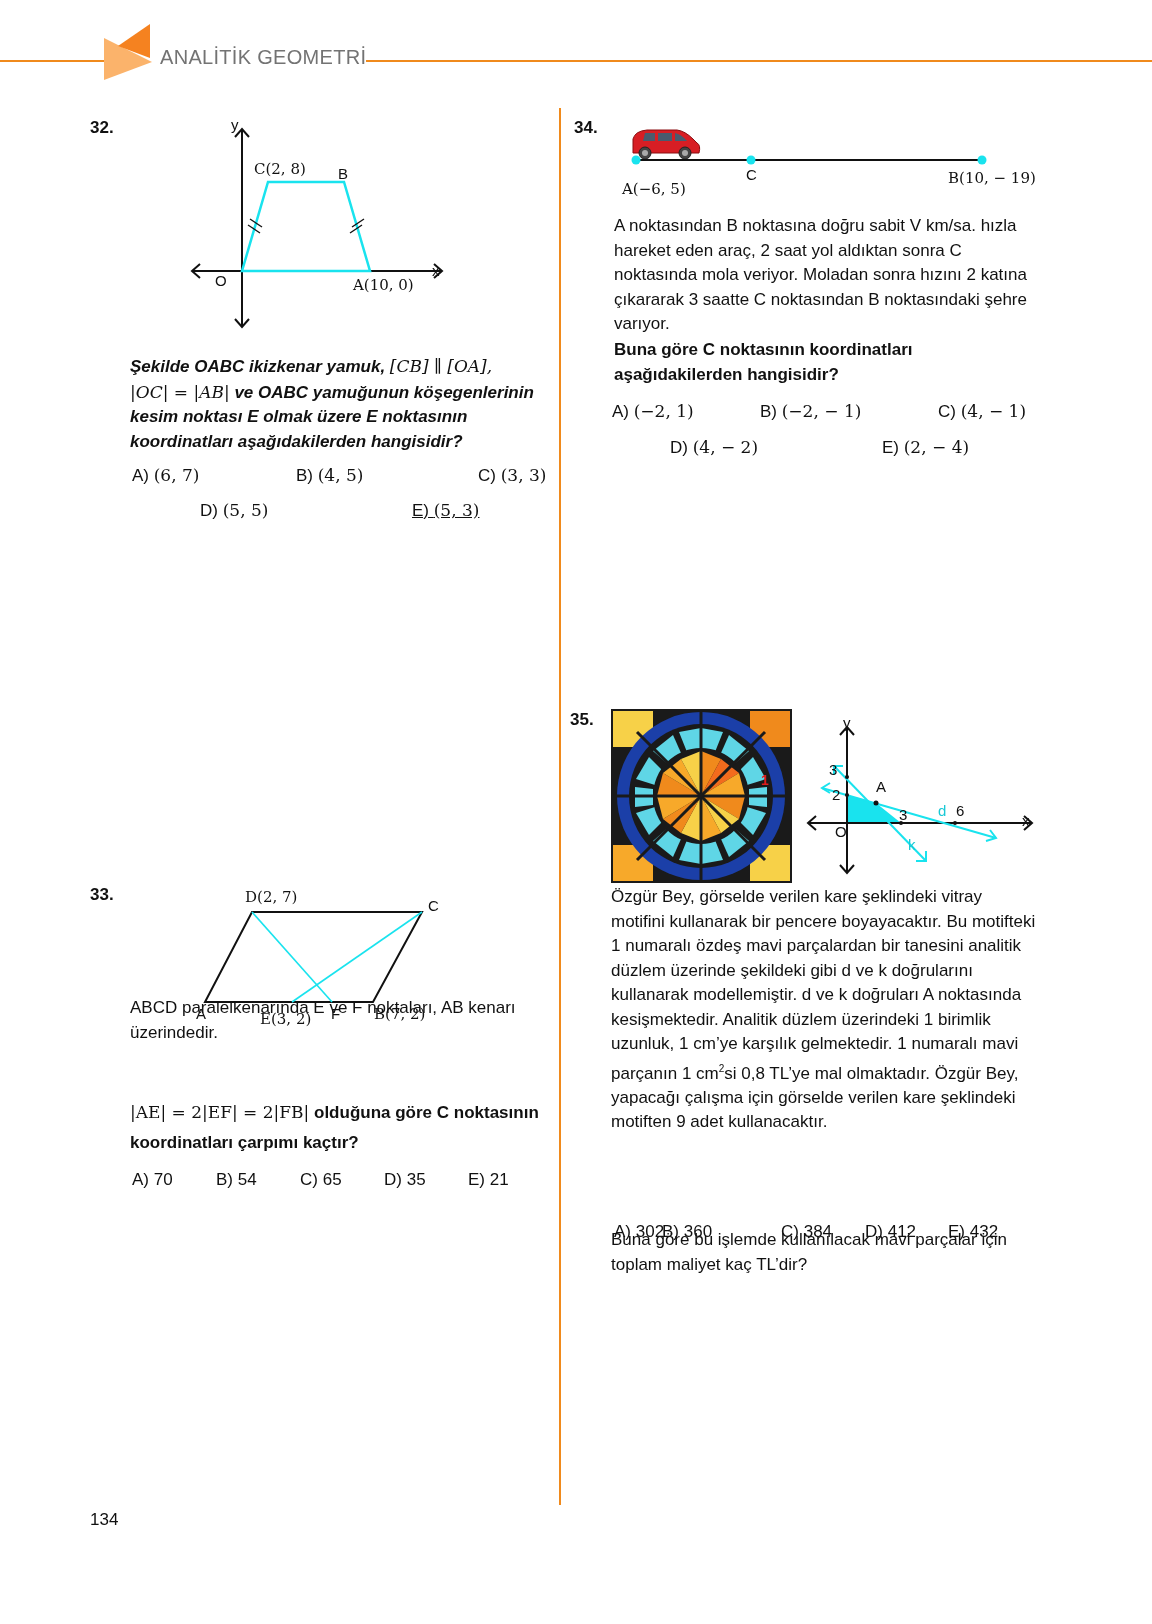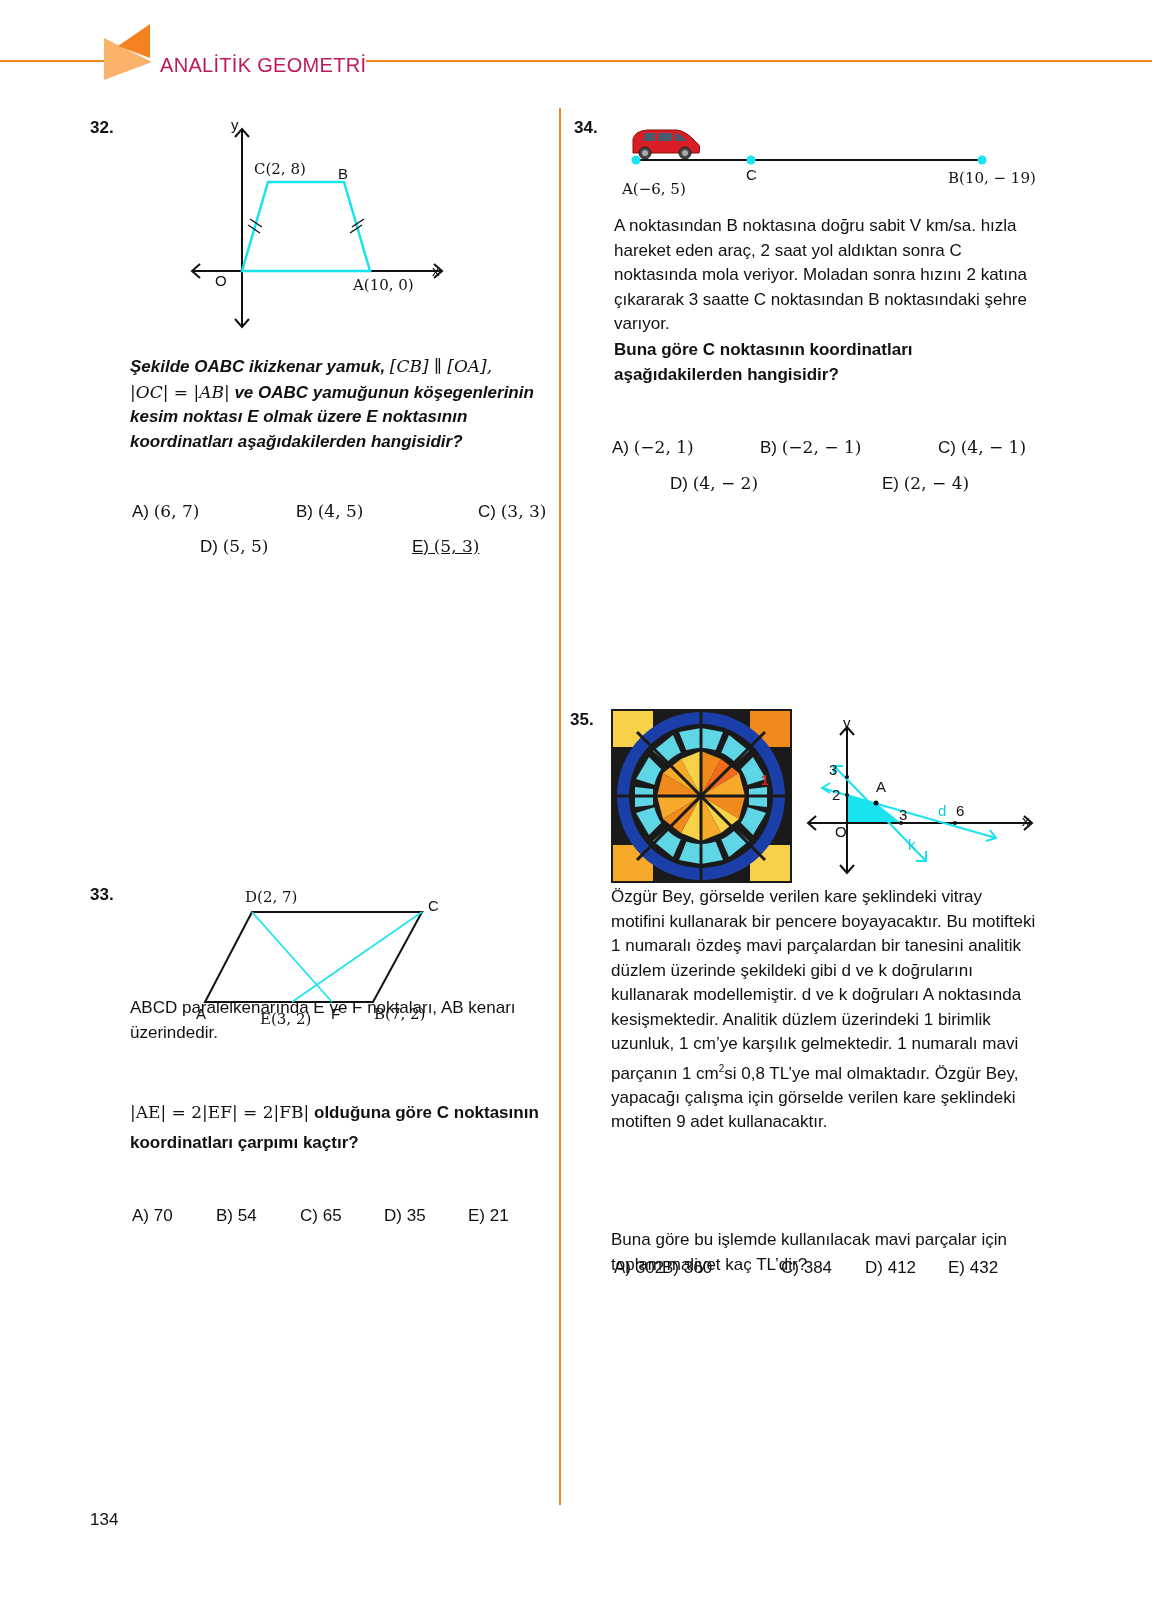--- a/index.html
+++ b/index.html
@@ -1,24 +1,24 @@
 <!DOCTYPE html>
 <html><head>
 <meta charset="utf-8">
 <style>
   html,body{margin:0;padding:0;background:#fff;}
   body{width:1152px;height:1624px;position:relative;overflow:hidden;font-family:"Liberation Sans","DejaVu Sans",sans-serif;color:#111;}
   .abs{position:absolute;}
   .hdr-line{position:absolute;height:2px;background:#f08a1c;}
-  .hdr-title{position:absolute;left:160px;top:54px;font-size:20px;letter-spacing:0.3px;color:#be185d;}
+  .hdr-title{position:absolute;left:160px;top:46px;font-size:20px;letter-spacing:0.3px;color:#737373;}
   .qnum{position:absolute;font-weight:bold;font-size:17px;}
   .divider{position:absolute;left:559px;top:108px;width:2px;height:1397px;background:#f08a1c;}
   .txt{position:absolute;font-size:17px;line-height:24.5px;}
   .txt b{font-weight:bold;}
-  .opt{position:absolute;font-size:17px;white-space:nowrap;margin-top:36px;}
+  .opt{position:absolute;font-size:17px;white-space:nowrap;}
   .math{font-family:"DejaVu Serif","Liberation Serif",serif;}
   .lbl{position:absolute;font-size:15px;white-space:nowrap;}
   .pagenum{position:absolute;left:90px;top:1510px;font-size:17px;}
   svg text{font-family:"Liberation Sans","DejaVu Sans",sans-serif;}
 </style>
 </head>
 <body>
 
 <div>
   <div class="hdr-line" style="left:0;top:60px;width:104px;"></div>

